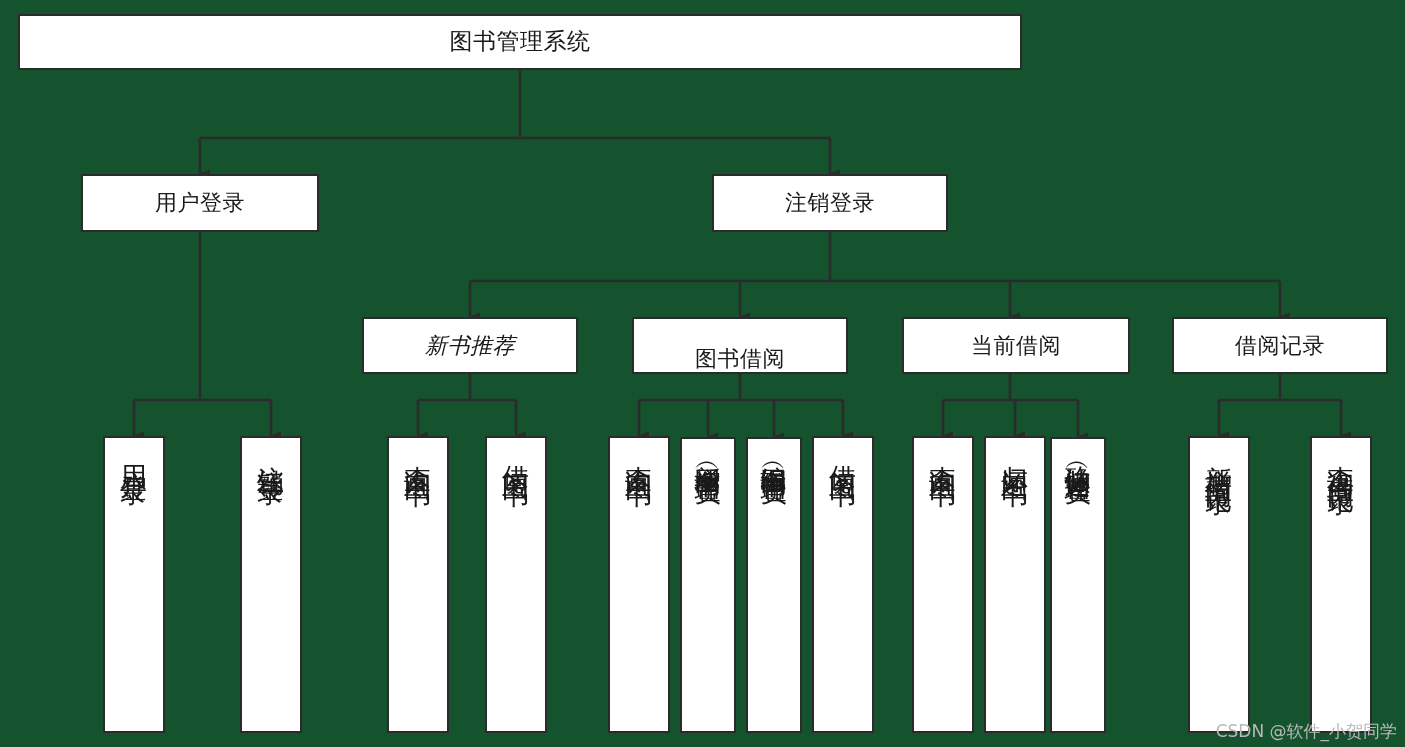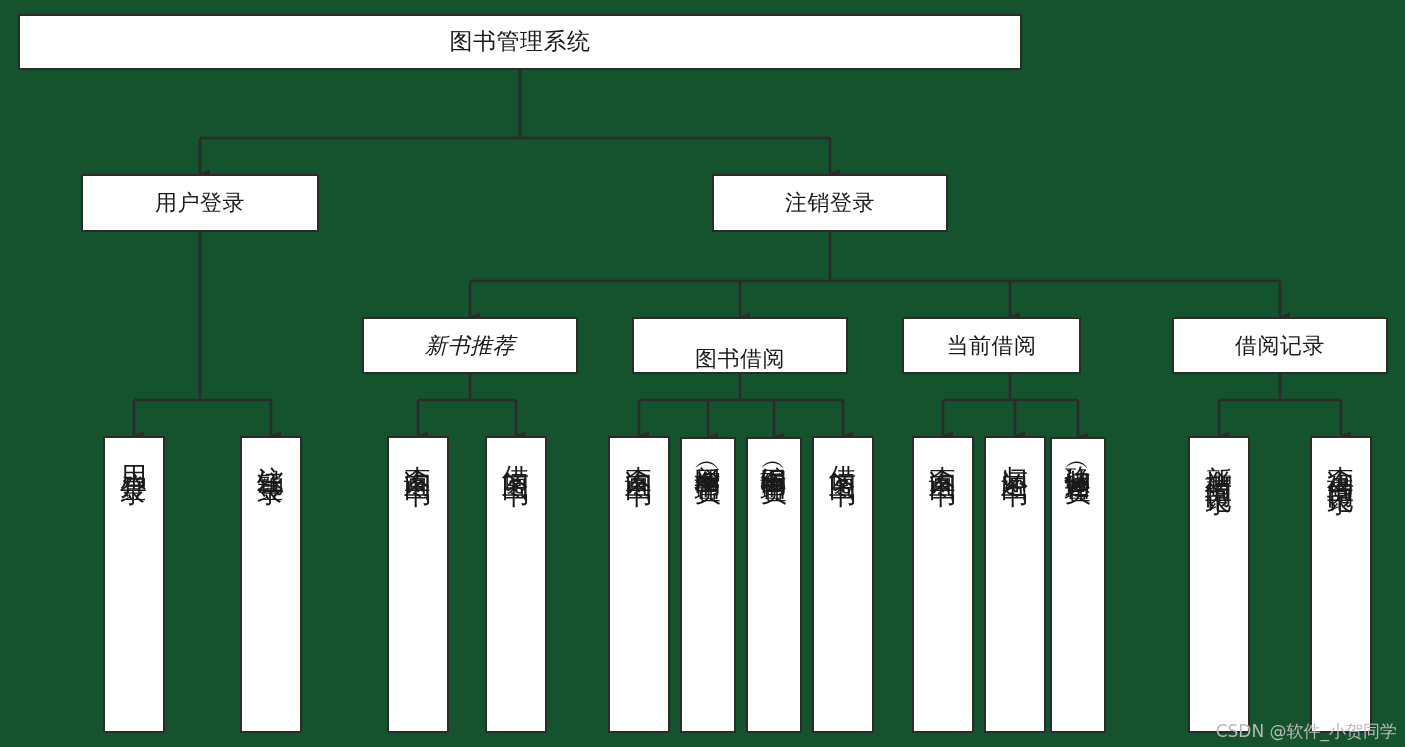--- a/index.html
+++ b/index.html
@@ -139,21 +139,21 @@
       </div>
       <div class="node level-1" style="left: 712px; top: 174px; width: 236px; height: 58px;">
         <span class="node-label">注销登录</span>
       </div>
       <div class="node level-2" style="left: 362px; top: 317px; width: 216px; height: 57px; font-style: italic;">
         <span class="node-label">新书推荐</span>
       </div>
       <div class="node level-2" style="left: 632px; top: 317px; width: 216px; height: 57px; align-items: flex-end;">
         <span class="node-label">图书借阅</span>
       </div>
-      <div class="node level-2" style="left: 902px; top: 317px; width: 179px; height: 57px;">
+      <div class="node level-2" style="left: 902px; top: 317px; width: 228px; height: 57px;">
         <span class="node-label">当前借阅</span>
       </div>
       <div class="node level-2" style="left: 1172px; top: 317px; width: 216px; height: 57px; text-align: center;">
         <span class="node-label">借阅记录</span>
       </div>
       <div class="node level-3 leaf" style="left: 103px; top: 436px; width: 62px; height: 297px;">
         <span class="node-label">用户登录</span>
       </div>
       <div class="node level-3 leaf" style="left: 240px; top: 436px; width: 62px; height: 297px;">
         <span class="node-label">注销登录</span>

